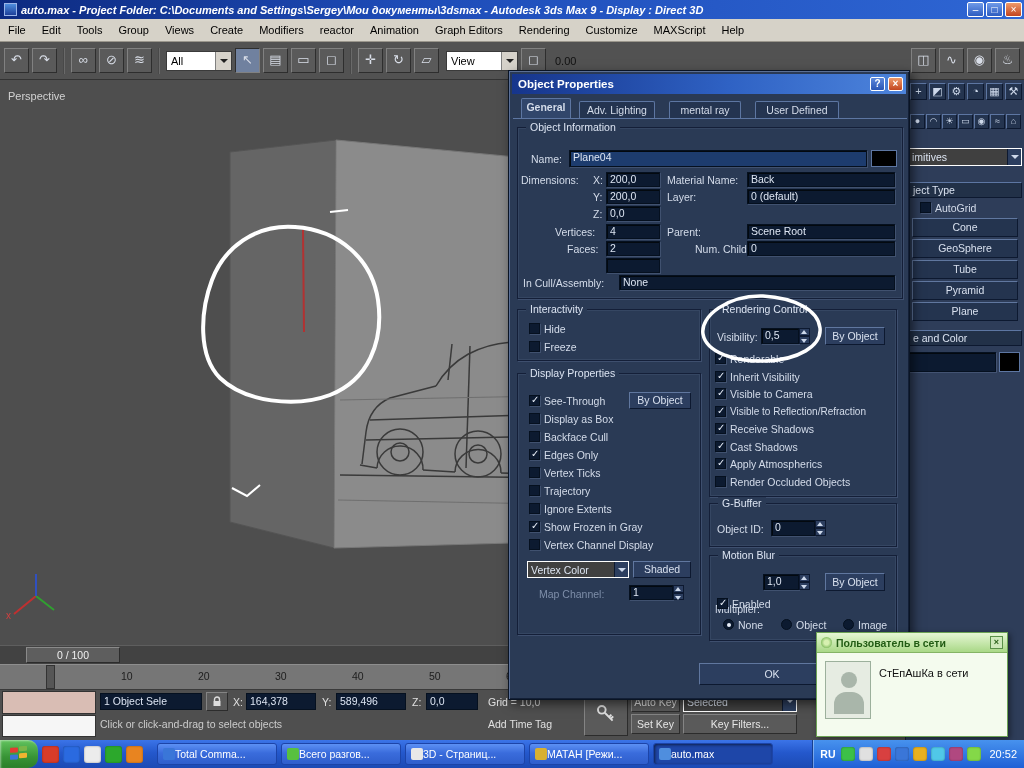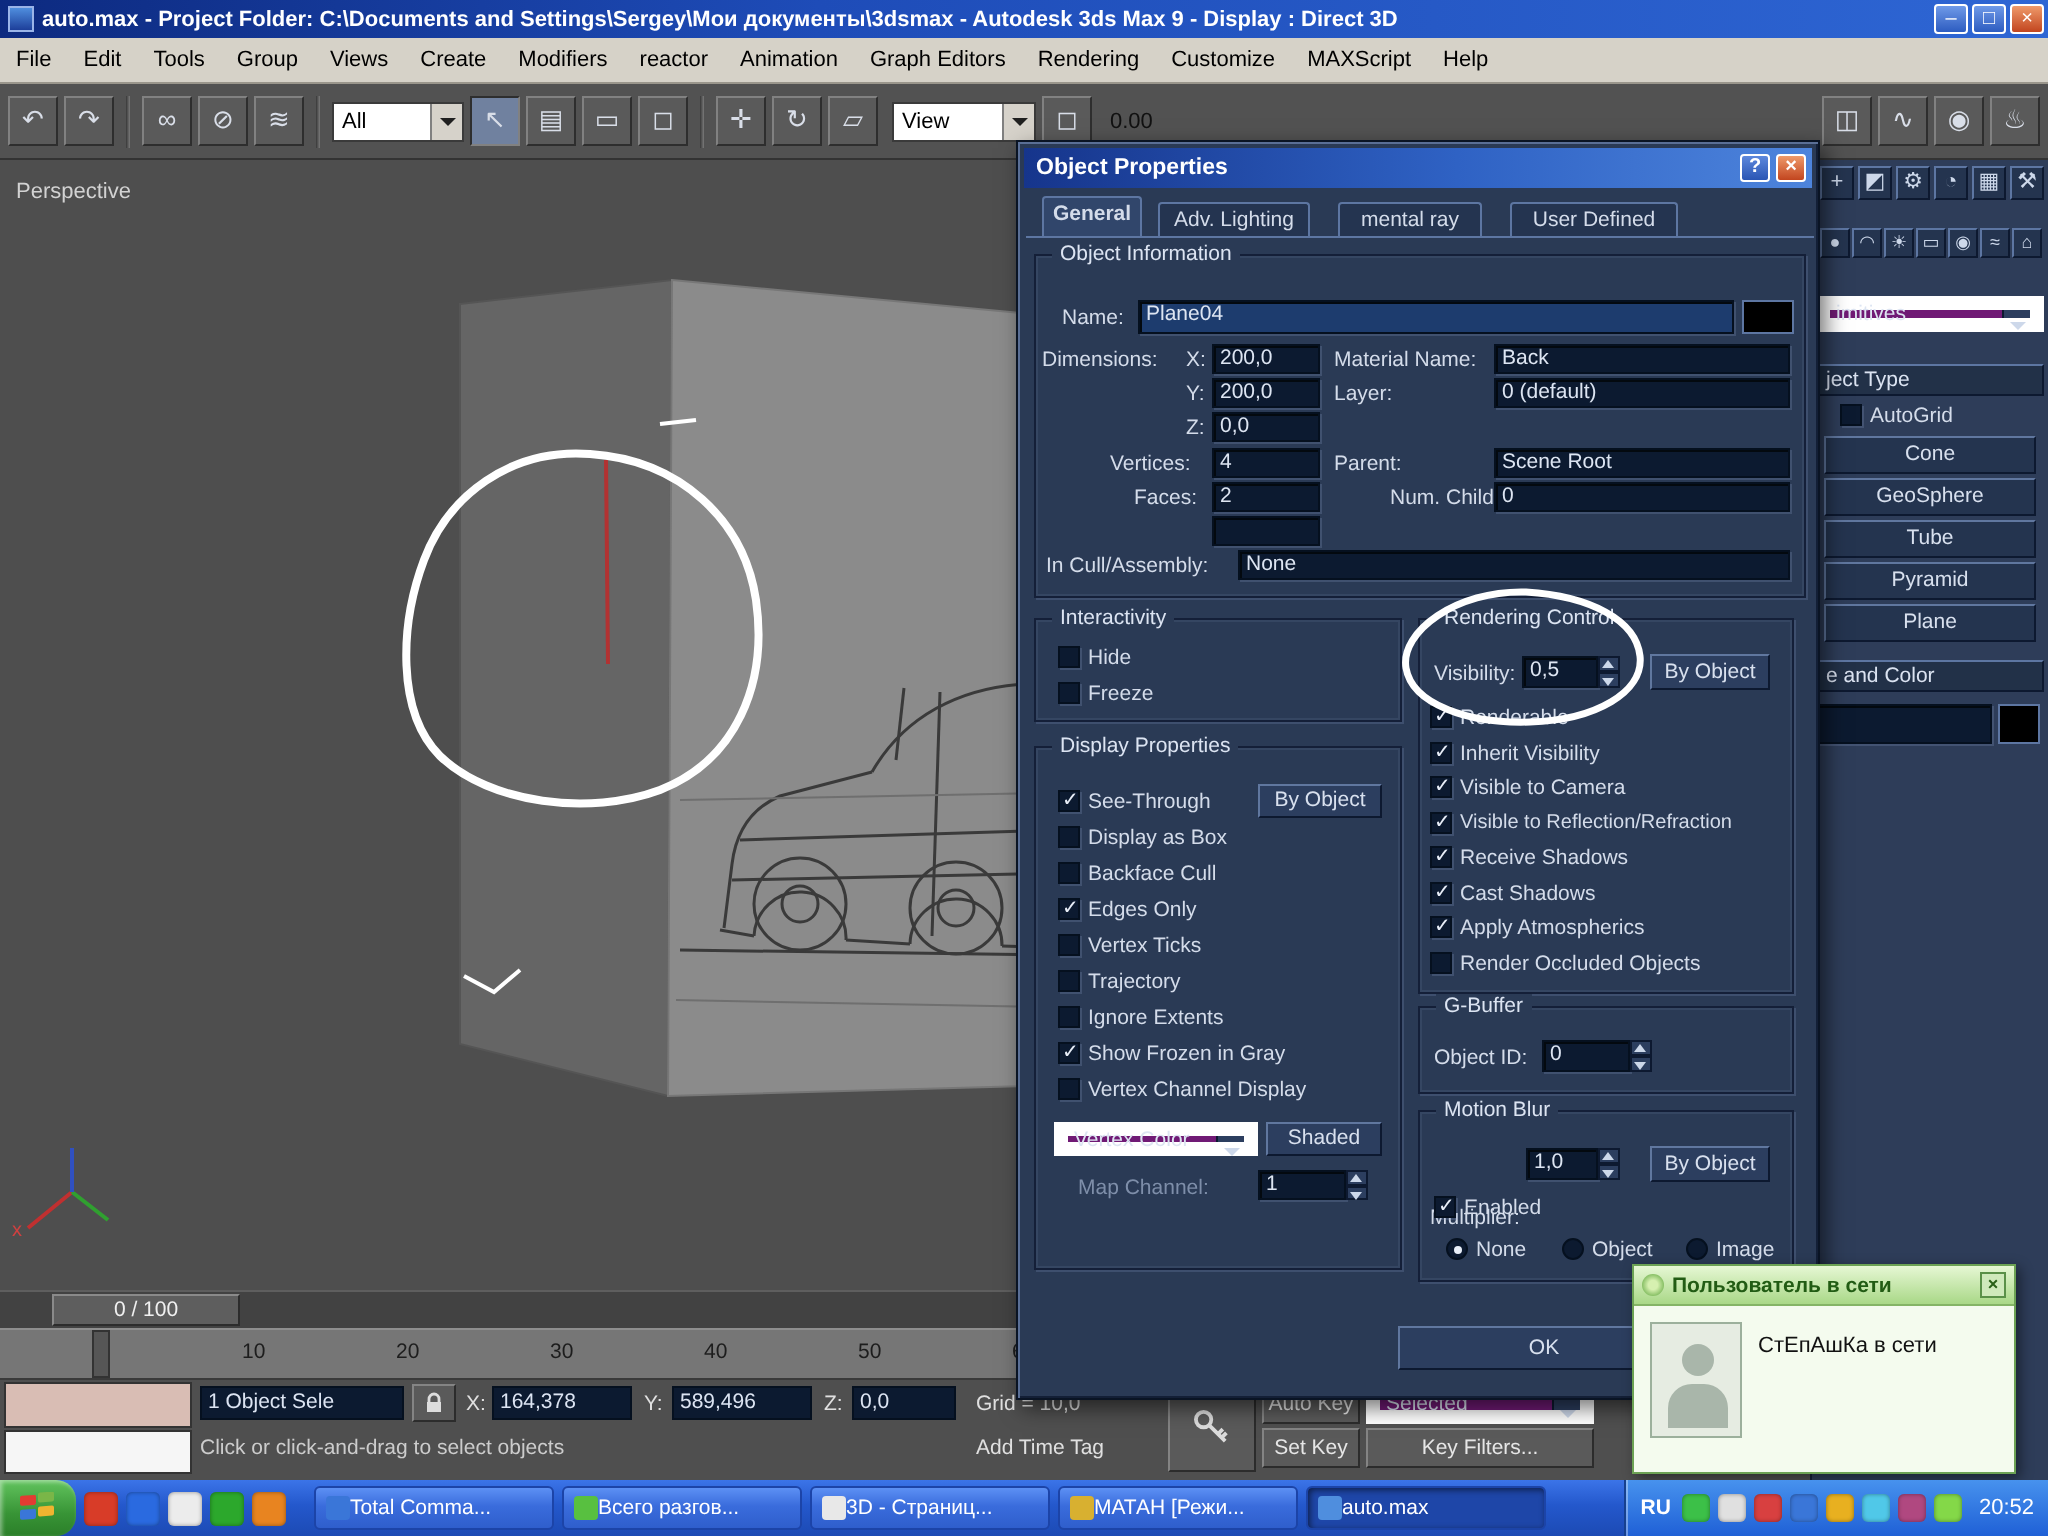--- a/index.html
+++ b/index.html
@@ -1,19 +1,19 @@
 <!DOCTYPE html>
 <html><head>
 <meta charset="utf-8">
 <style>
   *{margin:0;padding:0;box-sizing:border-box;}
   html,body{width:1024px;height:768px;overflow:hidden;}
   body{position:relative;font-family:"Liberation Sans",sans-serif;font-size:11px;background:#4e4e4e;}
   
-  .titlebar{position:absolute;left:0;top:0;width:1024px;height:19px;background:linear-gradient(90deg,#0d2a80,#1e4cb8 40%,#2e66d4);display:flex;align-items:center;color:#fff;z-index:5;}
+  .titlebar{position:absolute;left:0;top:0;width:1024px;height:19px;background:linear-gradient(90deg,#0d2a80,#1e4cb8 40%,#2e66d4);display:flex;align-items:center;color:#fff;z-index:5;font-style:italic;}
   .app-ico{width:13px;height:13px;margin:0 4px;background:linear-gradient(#4f8ede,#1d3f9a);border:1px solid #9ab4e8;flex:none;}
   .titlebar .t{font-weight:bold;font-size:11px;white-space:nowrap;overflow:hidden;flex:1;}
   .winbtn{width:17px;height:15px;margin-right:2px;border:1px solid #fff;border-radius:2px;background:linear-gradient(#6f9ae8,#2d5cc0);color:#fff;font-size:10px;line-height:13px;text-align:center;flex:none;}
   .winbtn.close{background:linear-gradient(#ef9a6a,#c2451f);}
   .menubar{position:absolute;left:0;top:19px;width:1024px;height:23px;background:#d6d2c8;border-bottom:1px solid #9a968c;display:flex;align-items:center;color:#000;z-index:5;}
   .menubar span{padding:2px 8px;white-space:nowrap;}
   .toolbar{position:absolute;left:0;top:42px;width:1024px;height:38px;background:#525252;border-bottom:1px solid #333;display:flex;align-items:center;padding:0 4px;gap:3px;z-index:5;}
   .tbtn{width:25px;height:25px;background:#5a5a5a;border:1px solid;border-color:#818181 #2e2e2e #2e2e2e #818181;color:#d9dee8;font-size:13px;text-align:center;line-height:22px;flex:none;}
   .tbtn.pressed{background:#70819f;border-color:#2e2e2e #818181 #818181 #2e2e2e;}
   .tsep{width:2px;height:26px;background:linear-gradient(90deg,#383838,#7a7a7a);margin:0 3px;flex:none;}
@@ -47,21 +47,21 @@
   .btn3d{position:absolute;background:#2c3e5f;border:1px solid;border-color:#60779f #0d1930 #0d1930 #60779f;color:#d8e0ee;font-size:10.5px;text-align:center;}
   .cb{width:11px;height:11px;background:#0c1a30;border:1px solid #05101f;box-shadow:1px 1px 0 rgba(130,150,190,.25);position:relative;flex:none;}
   .cb.on::after{content:"✓";position:absolute;left:1px;top:-2px;font-size:10px;color:#e8eef8;}
   .rd{width:11px;height:11px;border-radius:6px;background:#0c1a30;border:1px solid #05101f;position:relative;flex:none;}
   .rd.on::after{content:"";position:absolute;left:3px;top:3px;width:4px;height:4px;border-radius:2px;background:#e8eef8;}
   .chkrow{position:absolute;display:flex;align-items:flex-start;gap:4px;color:#d4dcea;font-size:10.5px;white-space:nowrap;}
   .spin{position:absolute;width:11px;height:16px;display:flex;flex-direction:column;}
   .spin i{flex:1;background:#2c3e5f;border:1px solid #0d1930;position:relative;}
   .spin i.up::after{content:"";position:absolute;left:1px;top:1px;border:3px solid transparent;border-bottom:4px solid #cdd8ea;border-top:none;}
   .spin i.dn::after{content:"";position:absolute;left:1px;top:2px;border:3px solid transparent;border-top:4px solid #cdd8ea;border-bottom:none;}
-  .ddl{position:absolute;background:#701a75;border:7px solid #ffffff;color:#dde5f2;font-size:10.5px;display:flex;align-items:center;}
+  .ddl{position:absolute;background:#404040;border:1px solid #ffffff;color:#dde5f2;font-size:10.5px;display:flex;align-items:center;}
   .ddl .txt{flex:1;padding:0 3px;overflow:hidden;white-space:nowrap;}
   .ddl .arr{width:14px;align-self:stretch;background:#2c3e5f;border-left:1px solid #0d1930;position:relative;}
   .ddl .arr::after{content:"";position:absolute;left:3px;top:6px;border:4px solid transparent;border-top-color:#cdd8ea;}
   
   .timeline{position:absolute;left:0;top:645px;width:905px;height:19px;background:#424242;border-top:1px solid #5e5e5e;z-index:2;}
   .tl-handle{position:absolute;left:26px;top:1px;width:94px;height:16px;background:#5e5e5e;border:1px solid;border-color:#8a8a8a #2c2c2c #2c2c2c #8a8a8a;color:#f0f0f0;text-align:center;line-height:14px;font-size:10.5px;}
   .ruler{position:absolute;left:0;top:664px;width:905px;height:26px;background:#767676;border-top:1px solid #8e8e8e;border-bottom:1px solid #3a3a3a;z-index:2;}
   .ruler span{position:absolute;top:5px;color:#1d1d1d;font-size:10.5px;}
   .statusbar{position:absolute;left:0;top:690px;width:905px;height:50px;background:#4f4f4f;z-index:2;color:#d8d8d8;}
   .sbtn{position:absolute;background:#5a5a5a;border:1px solid;border-color:#848484 #2c2c2c #2c2c2c #848484;color:#e6e6e6;font-size:10.5px;text-align:center;}

